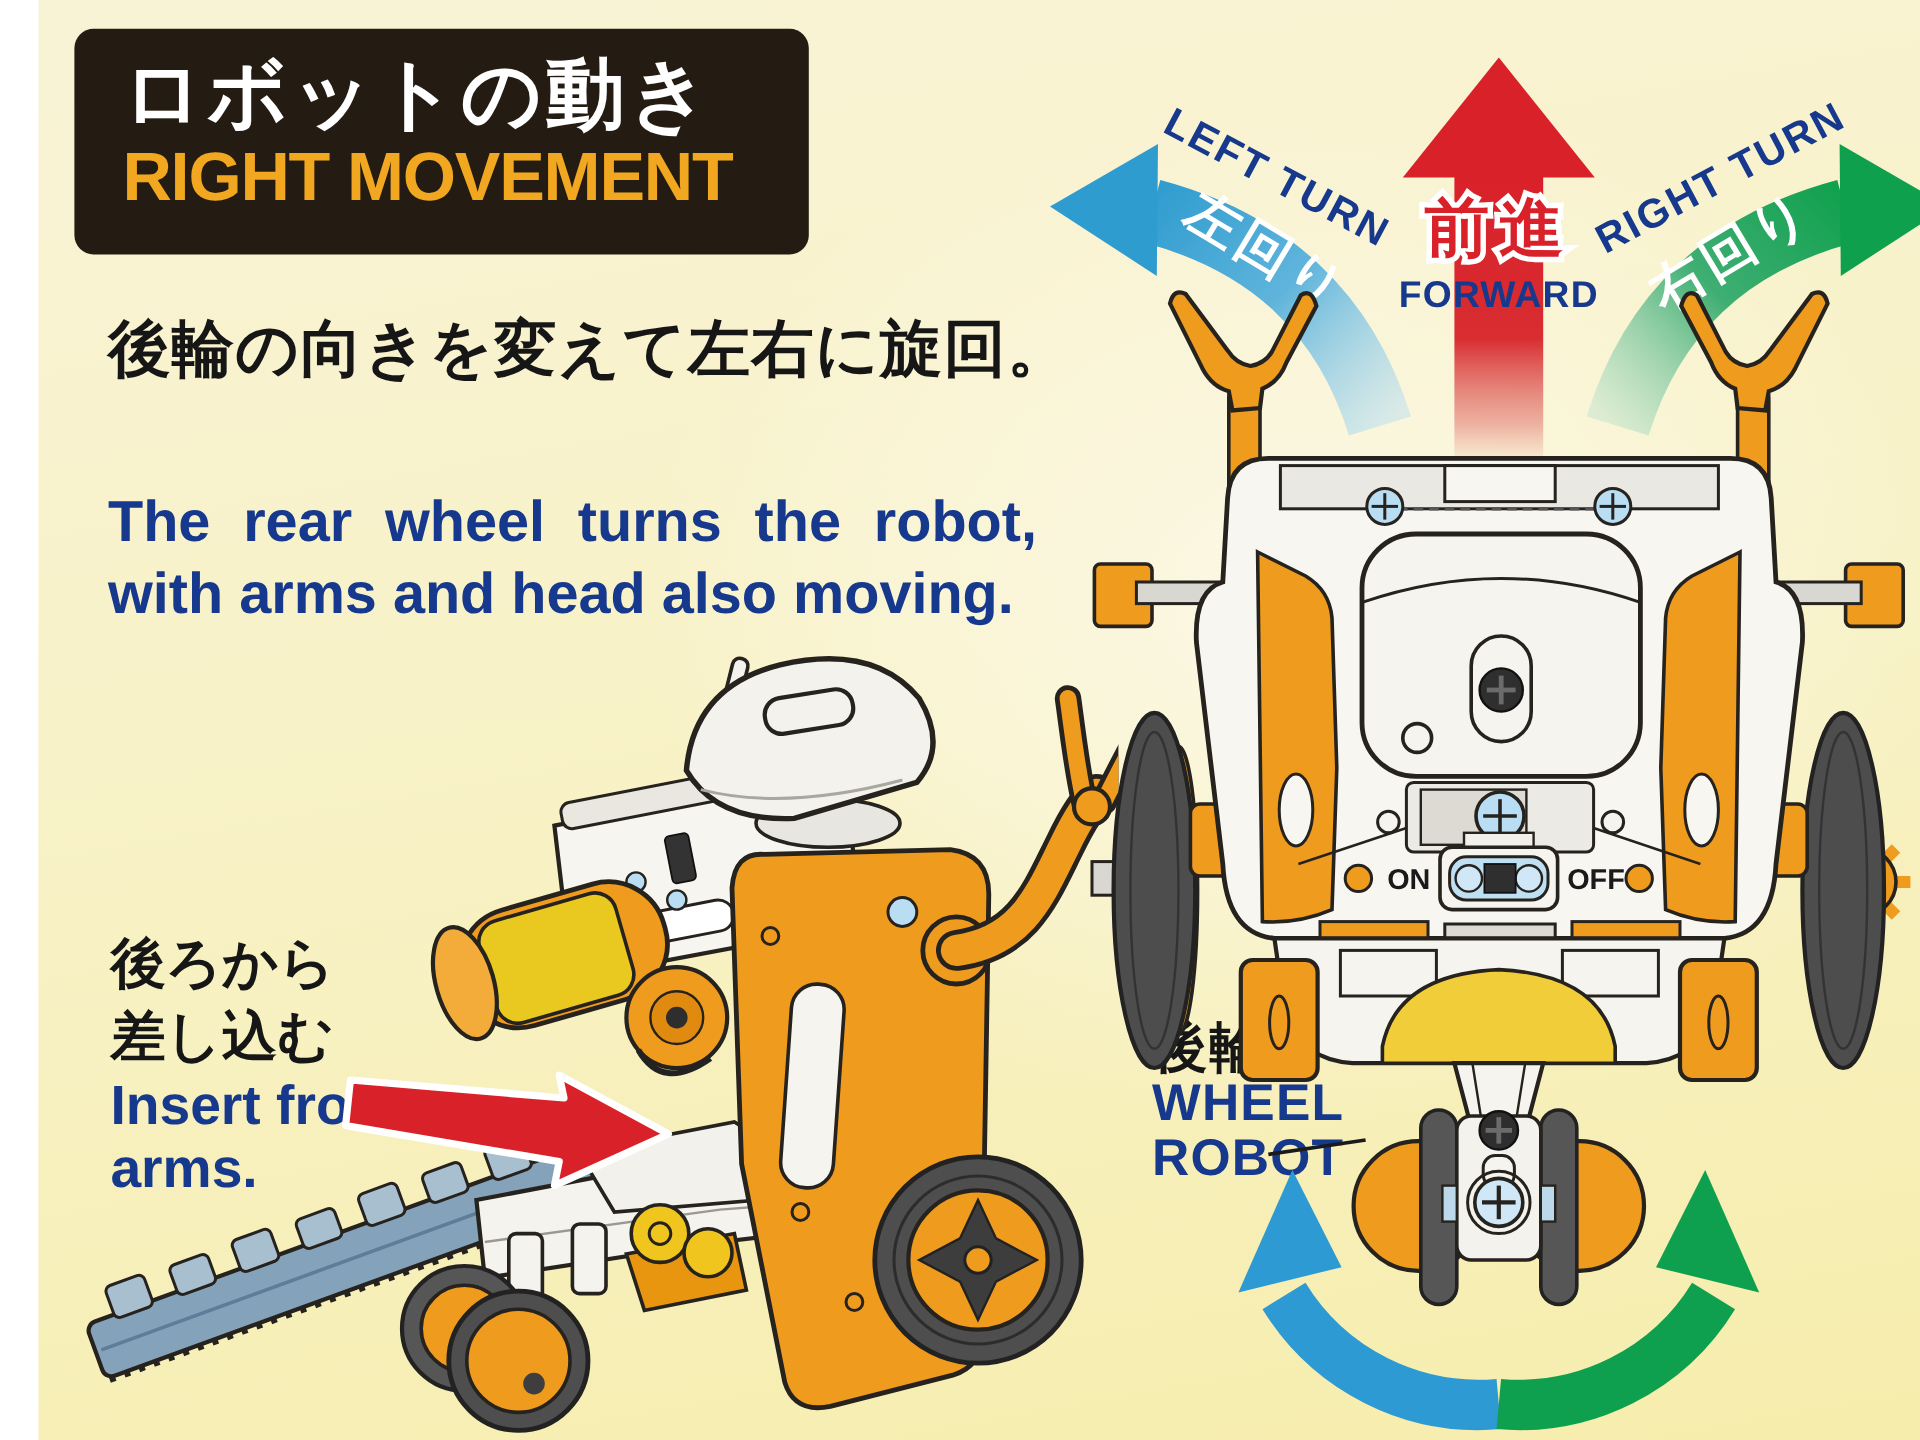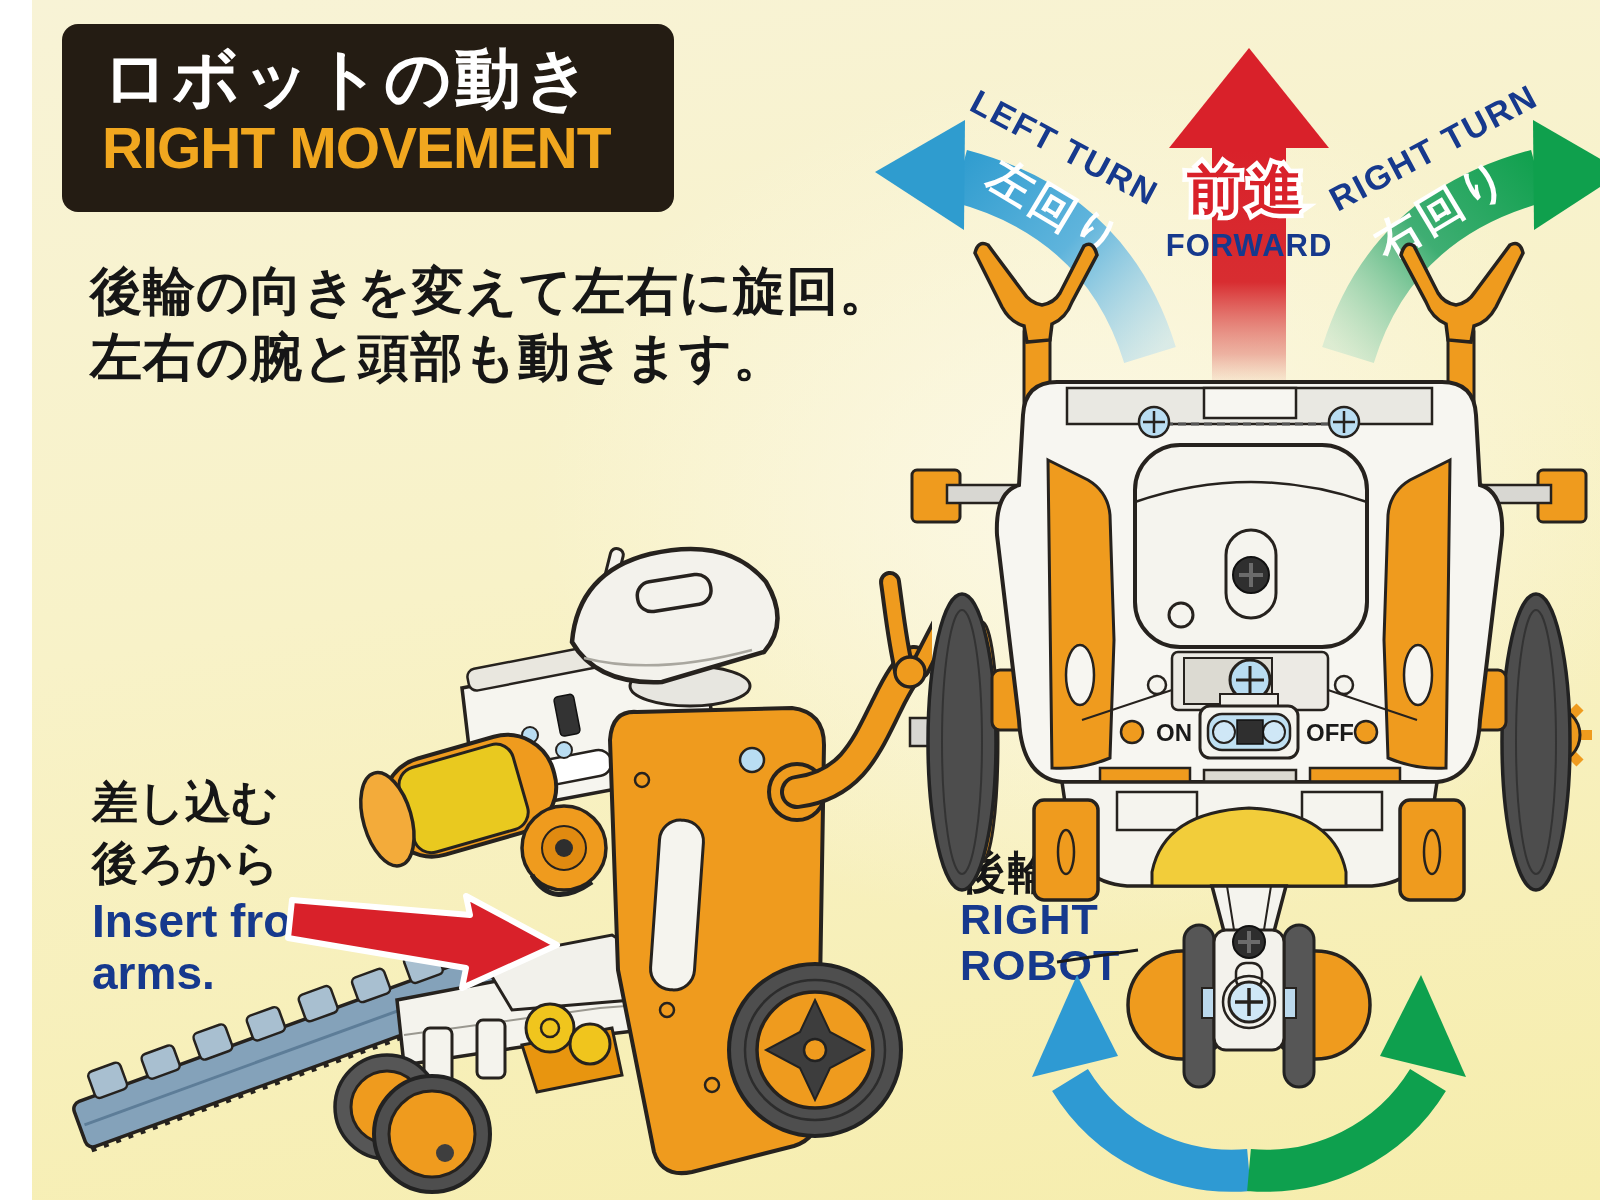--- a/index.html
+++ b/index.html
@@ -32,35 +32,38 @@
 
 <div class="stage">
 
   <div class="abs title-box">
     <div class="title-jp">ロボットの動き</div>
     <div class="title-en">RIGHT MOVEMENT</div>
   </div>
 
   <div class="abs desc-jp">
     <div>後輪の向きを変えて左右に旋回。</div>
-    <div>左右の腕と頭部も動きます。</div>
+  </div>
+  <div class="abs desc-en">
+    <div class="l1">The rear wheel turns the robot,</div>
+    <div>with arms and head also moving.</div>
   </div>
 
   <div class="abs insert-jp">
+    <div>後ろから</div>
     <div>差し込む</div>
-    <div>後ろから</div>
   </div>
   <div class="abs insert-en">
     <div>Insert from</div>
     <div>arms.</div>
   </div>
 
   <div class="abs rear-jp">後輪</div>
   <div class="abs rear-en">
-    <div>RIGHT</div>
+    <div>WHEEL</div>
     <div>ROBOT</div>
   </div>
 
   <svg class="abs" style="left:20px;top:530px;" width="880" height="670" viewBox="0 0 880 670">
 
     <g transform="rotate(-20 250 520)">
       <rect x="15" y="492" width="470" height="48" rx="8" fill="#84a2ba" stroke="#26221e" stroke-width="3.5"></rect>
       <line x1="20" y1="516" x2="482" y2="516" stroke="#5d7d98" stroke-width="3"></line>
       <line x1="18" y1="542" x2="484" y2="542" stroke="#26221e" stroke-width="5" stroke-dasharray="5 8"></line>
       <g fill="#a8bfd0" stroke="#26221e" stroke-width="2.5">

